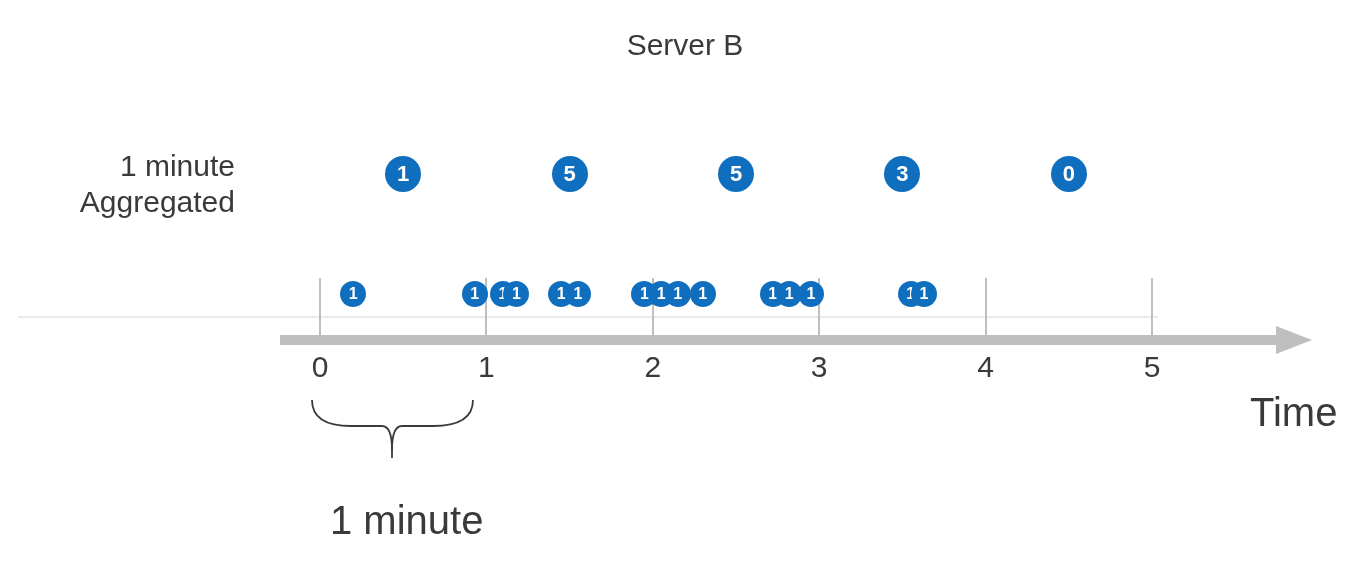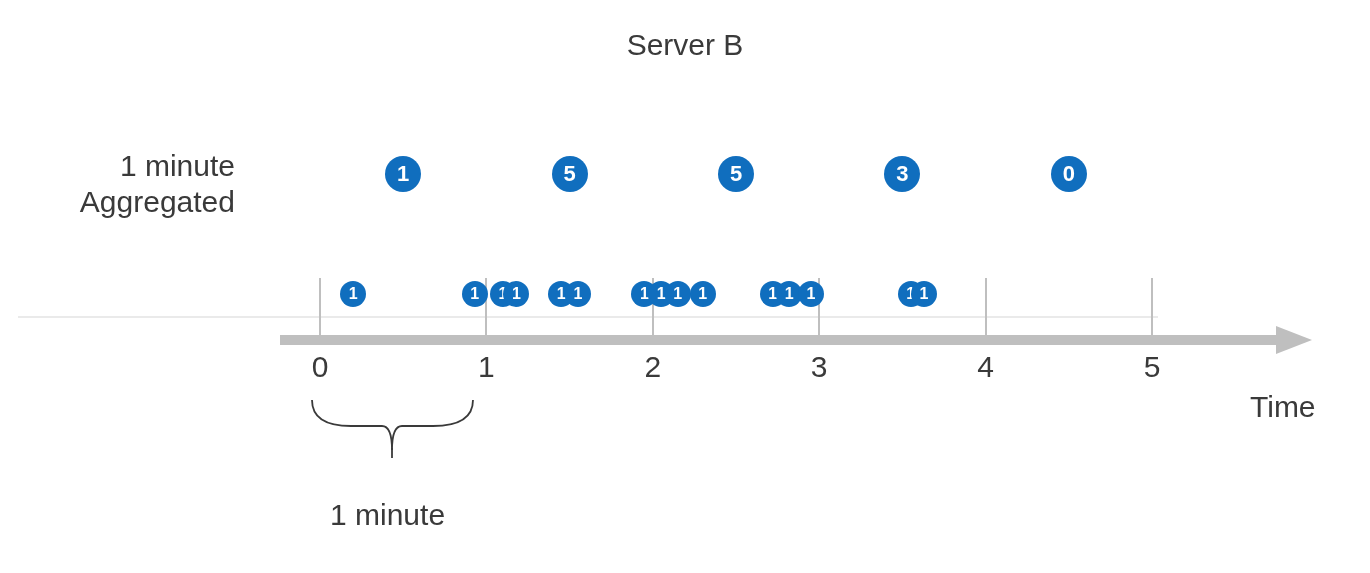--- a/index.html
+++ b/index.html
@@ -17,21 +17,21 @@
     .hline { position:absolute; left:0; height:2px; background:#eaeaea; }
     .arrow-head { position:absolute; width:0; height:0;
       border-top:14px solid transparent; border-bottom:14px solid transparent;
       border-left:36px solid #bfbfbf; }
     .dot { position:absolute; border-radius:50%; background:#106ebe;
       color:#fff; display:flex; align-items:center; justify-content:center;
       font-weight:700; transform:translate(-50%,-50%); }
     .dot.big { width:36px; height:36px; font-size:22px; }
     .dot.small { width:26px; height:26px; font-size:16px; }
     .brace-svg { position:absolute; }
-    .axis-label { position:absolute; font-size:30px; color:#3a3a3a; }
+    .axis-label { position:absolute; font-size:40px; color:#3a3a3a; }
   </style>
 </head>
 <body>
 
 <div class="canvas" id="cv">
   <div class="title" style="top:28px;">Server B</div>
 
   <div class="row-label" style="left:0; top:148px; width:235px; line-height:1.2;">
     <span>1 minute<br>Aggregated</span>
   </div>

